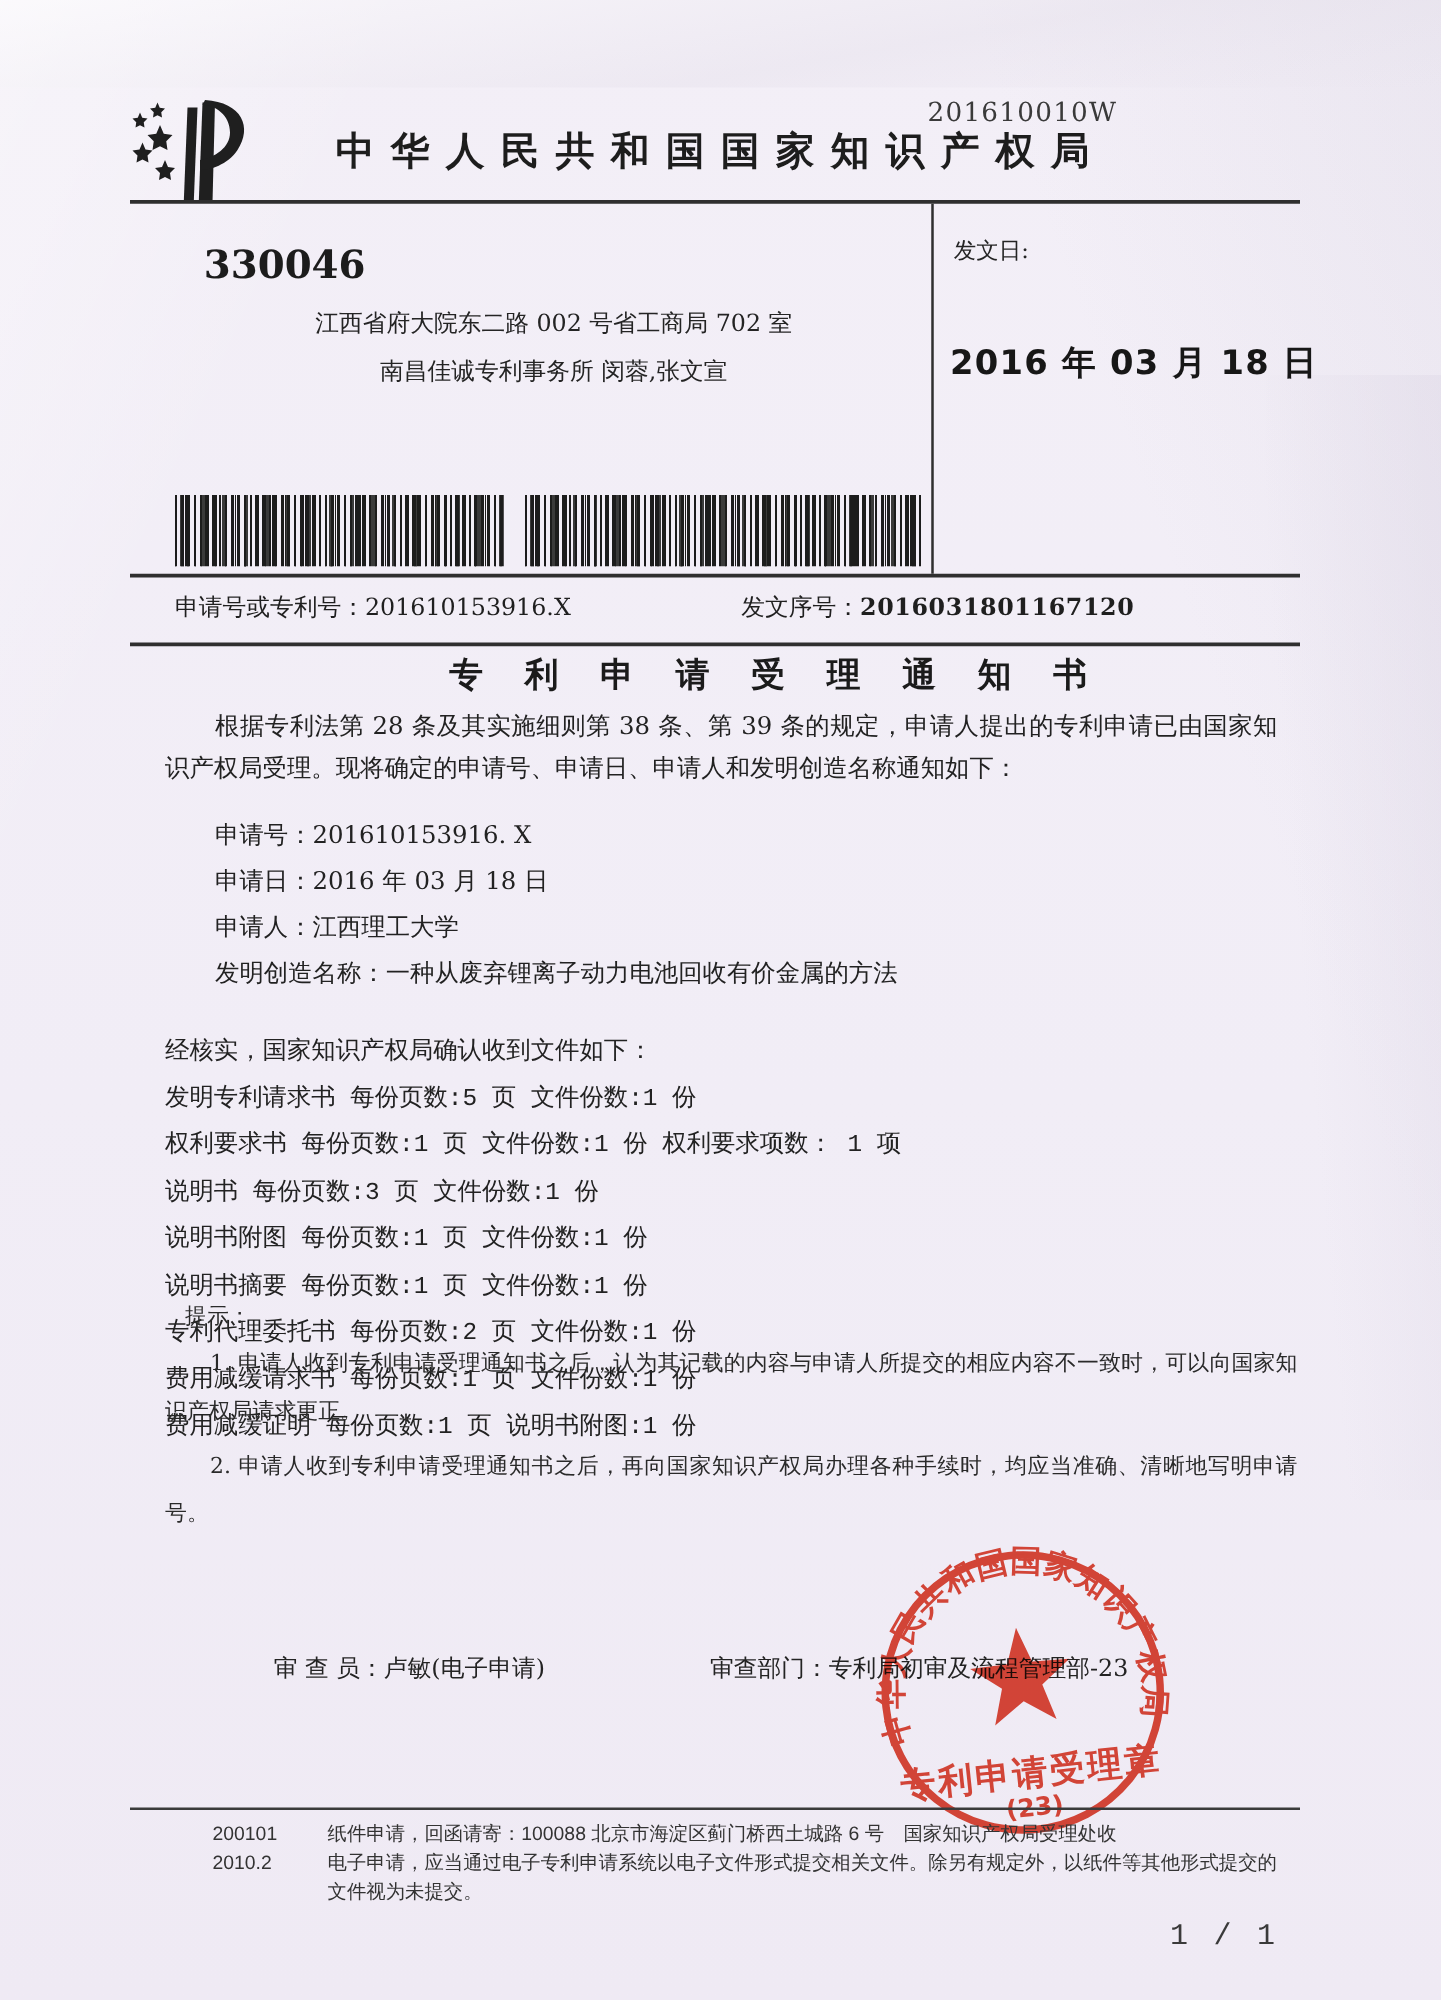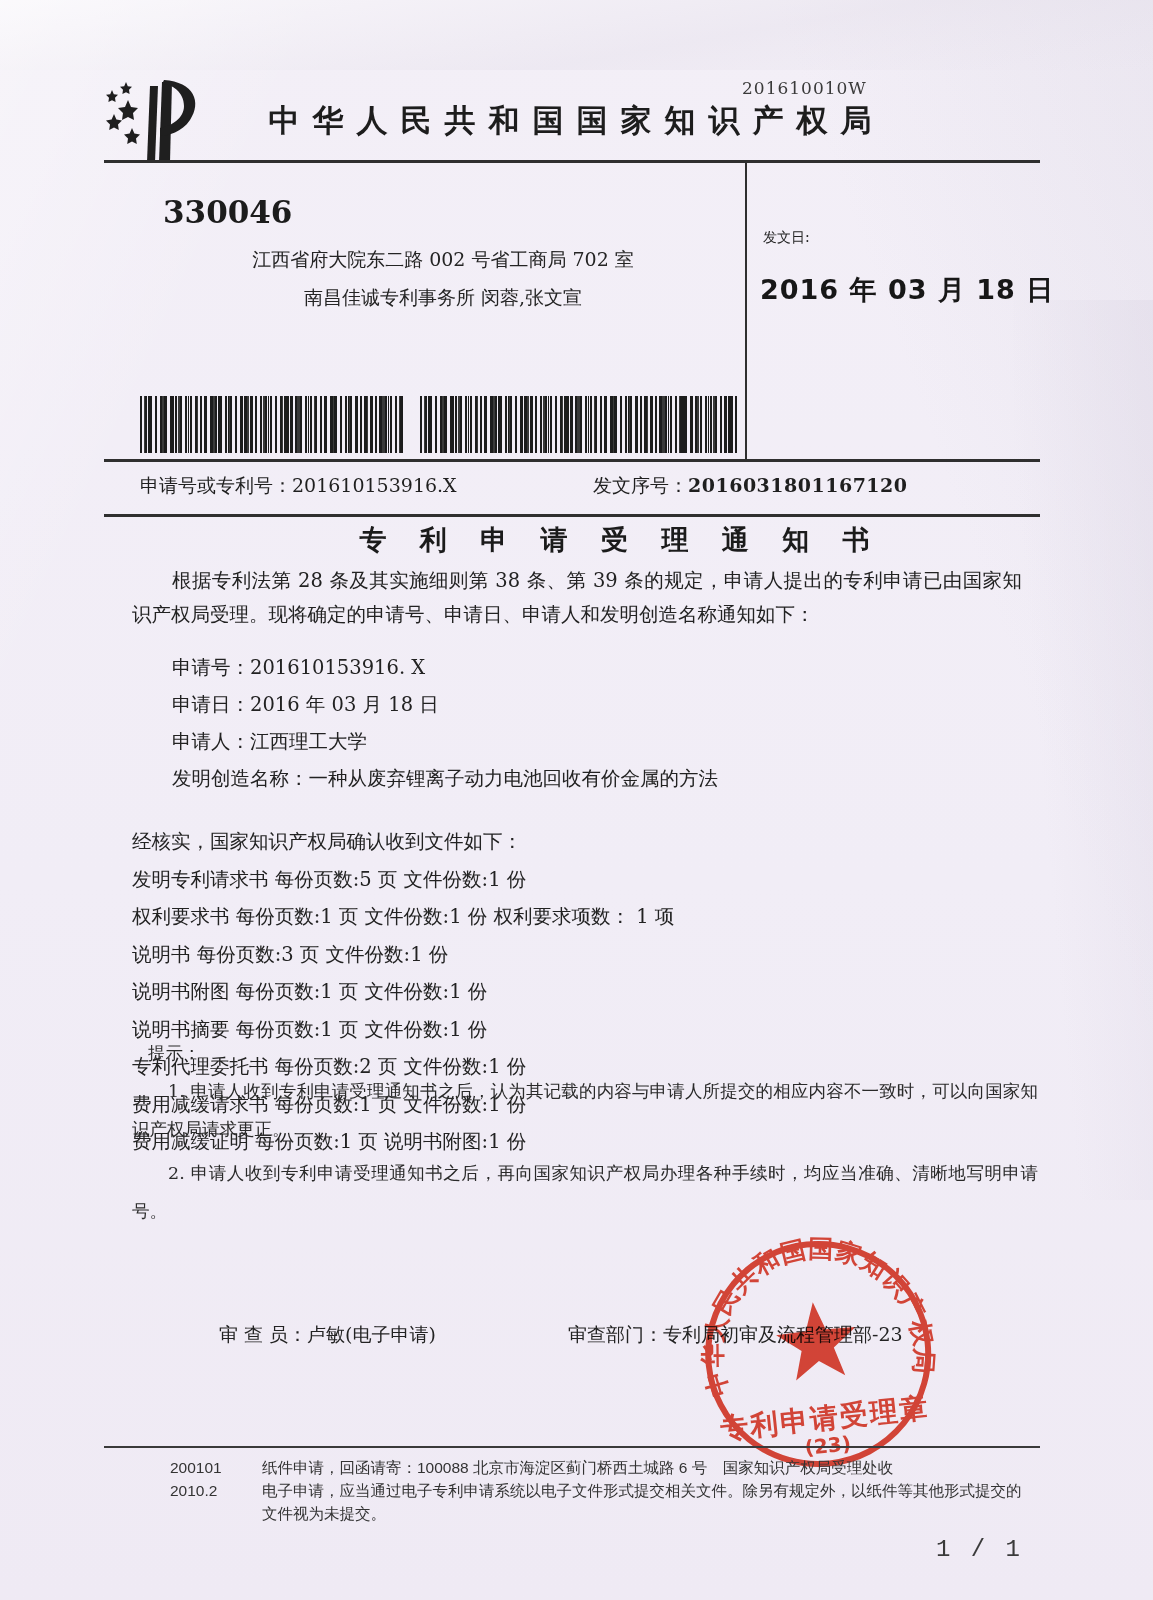--- a/index.html
+++ b/index.html
@@ -13,39 +13,39 @@
       linear-gradient(180deg,#f3eff7 0%, #f1edf6 55%, #efeaf4 100%);
     font-family:"DejaVu Serif","Liberation Serif",serif;
     color:#2b2b2b;
     overflow:hidden;
   }
   .crease1{position:absolute;left:0;top:0;width:100%;height:70px;
     background:linear-gradient(170deg, rgba(255,255,255,.5), rgba(226,221,232,.35) 60%, rgba(243,239,247,0));}
   .crease2{position:absolute;right:0;top:300px;width:140px;height:900px;
     background:linear-gradient(265deg, rgba(222,216,230,.45), rgba(243,239,247,0) 70%);}
 
-  .doc-number{position:absolute;left:742px;top:78px;font-size:17px;letter-spacing:1px;color:#3a3a3a;}
+  .doc-number{position:absolute;left:742px;top:78px;font-size:21px;letter-spacing:1px;color:#3a3a3a;}
 
   .logo{position:absolute;left:98px;top:76px;}
 
   .header-title{position:absolute;left:0;top:100px;width:100%;text-align:center;
     font-size:31px;font-weight:bold;letter-spacing:13px;color:#1d1d1d;
     font-family:"DejaVu Sans","Liberation Sans",sans-serif;}
 
   .rule{position:absolute;background:#2f2f2f;}
   .rule-1{left:104px;top:160px;width:936px;height:3px;}
   .rule-2{left:104px;top:459px;width:936px;height:3px;}
   .rule-3{left:104px;top:514px;width:936px;height:3px;}
   .vline{left:745px;top:163px;width:2px;height:296px;}
 
   .postal-code{position:absolute;left:163px;top:194px;font-size:31px;font-weight:bold;color:#1c1c1c;}
   .address{position:absolute;left:150px;top:240px;width:586px;text-align:center;
     font-size:19px;line-height:38px;color:#242424;}
 
-  .issue-label{position:absolute;left:763px;top:188px;font-size:14px;color:#242424;margin-top:41px;}
+  .issue-label{position:absolute;left:763px;top:188px;font-size:18px;color:#242424;}
   .issue-date{position:absolute;left:760px;top:272px;font-size:27px;font-weight:bold;
     letter-spacing:1px;color:#171717;font-family:"DejaVu Sans","Liberation Sans",sans-serif;}
 
   .barcode{position:absolute;top:396px;height:57px;
     background-image:
       repeating-linear-gradient(90deg,#1c1c1c 0 2px,transparent 2px 5px),
       repeating-linear-gradient(90deg,#1c1c1c 0 1px,transparent 1px 8px),
       repeating-linear-gradient(90deg,transparent 0 4px,#3a3a3a 4px 7px,transparent 7px 17px),
       repeating-linear-gradient(90deg,transparent 0 9px,#1c1c1c 9px 11px,transparent 11px 23px);
   }
@@ -56,21 +56,21 @@
   .numbers-row .serial{position:absolute;left:453px;top:0;}
   .numbers-row b{letter-spacing:.5px;text-align:right;}
 
   .notice-title{position:absolute;left:0;top:522px;width:100%;text-align:center;
     font-size:27px;font-weight:bold;letter-spacing:12px;color:#1b1b1b;margin-left:44px;}
 
   .body-block{position:absolute;left:132px;top:564px;width:890px;font-size:19.5px;
     line-height:34px;color:#222;}
   .body-block .p1{text-indent:40px;margin:0 0 17px 0;text-align:justify;}
   .detail-line{margin-left:40px;line-height:37px;}
-  .confirm-block{margin-top:26px;line-height:37.5px;}
+  .confirm-block{margin-top:26px;line-height:37.5px;font-family:Liberation Mono, monospace;}
 
   .tips-block{position:absolute;left:132px;top:1040px;width:906px;font-size:17.5px;
     line-height:30px;color:#2a2a2a;}
   .tips-block .tip{ text-indent:36px;margin:6px 0;text-align:justify;line-height:38px;}
   .tips-label{line-height:26px;margin-left:16px;}
 
   .sig-row{position:absolute;left:0;top:1322px;width:100%;font-size:19px;color:#232323;}
   .sig-examiner{position:absolute;left:190px;top:0;margin-left:29px;}
   .sig-dept{position:absolute;left:568px;top:0;}
 

